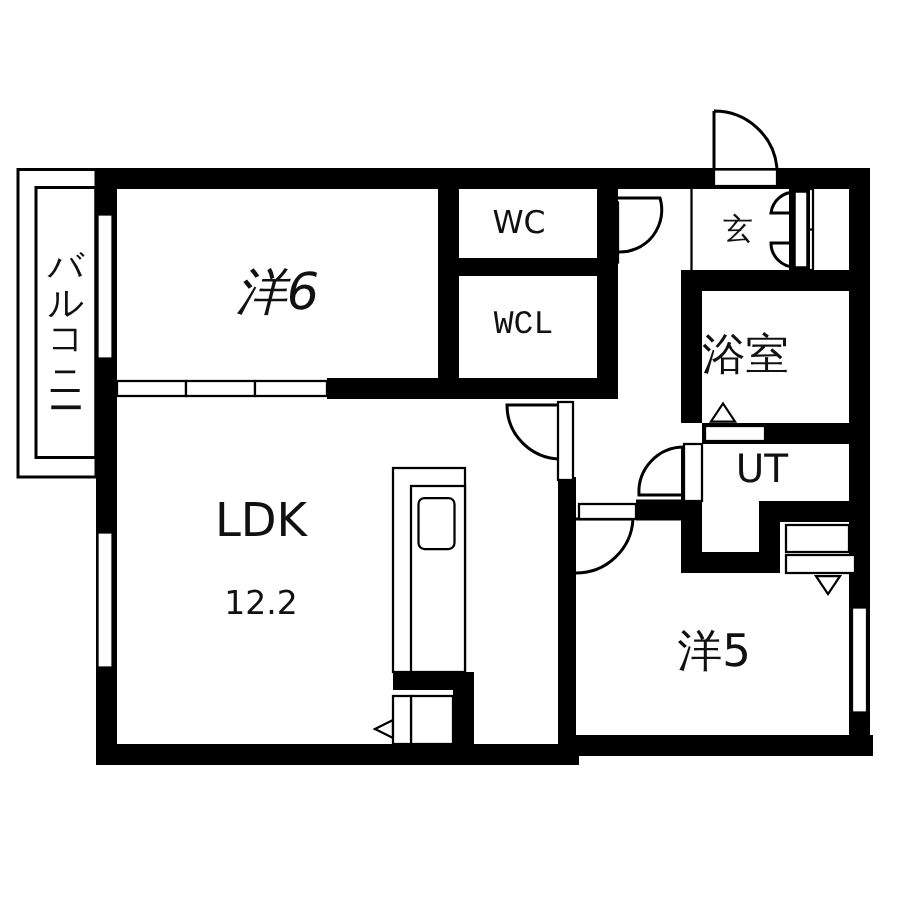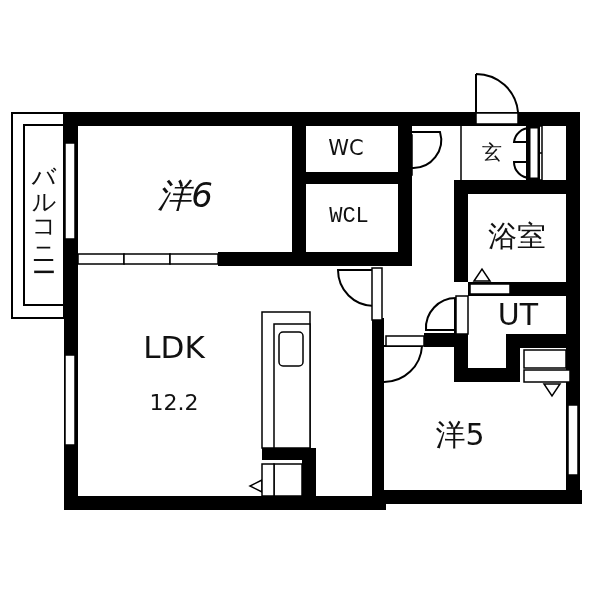--- a/index.html
+++ b/index.html
@@ -118,18 +118,18 @@
     <rect x="279" y="332" width="24" height="34" rx="4"></rect>
     <rect x="274" y="464" width="28" height="32"></rect>
     <rect x="262" y="464" width="12" height="32"></rect>
   </g>
 </svg>
 
 <div class="lbl" style="left:140px;top:178px;width:90px;font-size:34px;font-style:italic;">洋6</div>
 <div class="lbl" style="left:306px;top:138px;width:80px;font-size:21px;">WC</div>
 <div class="lbl" style="left:304px;top:206px;width:90px;font-size:22px;font-family:Liberation Mono, monospace;">WCL</div>
 <div class="lbl" style="left:472px;top:142px;width:40px;font-size:20px;">玄</div>
-<div class="lbl" style="left:472px;top:222px;width:90px;font-size:29px;">浴室</div>
-<div class="lbl" style="left:484px;top:300px;width:68px;font-size:30px;">UT</div>
+<div class="lbl" style="left:452px;top:222px;width:90px;font-size:29px;">浴室</div>
+<div class="lbl" style="left:474px;top:300px;width:68px;font-size:26px;">UT</div>
 <div class="lbl" style="left:124px;top:332px;width:100px;font-size:31px;">LDK</div>
 <div class="lbl" style="left:124px;top:392px;width:100px;font-size:22px;">12.2</div>
-<div class="lbl" style="left:420px;top:420px;width:80px;font-size:30px;">洋5</div>
+<div class="lbl" style="left:436px;top:420px;width:80px;font-size:30px;">洋5</div>
 <div class="lbl" style="left:30px;top:150px;width:28px;font-size:24px;line-height:28px;white-space:normal;word-break:break-all;writing-mode:vertical-rl;text-orientation:upright;">バルコニー</div>
 
 </body></html>

